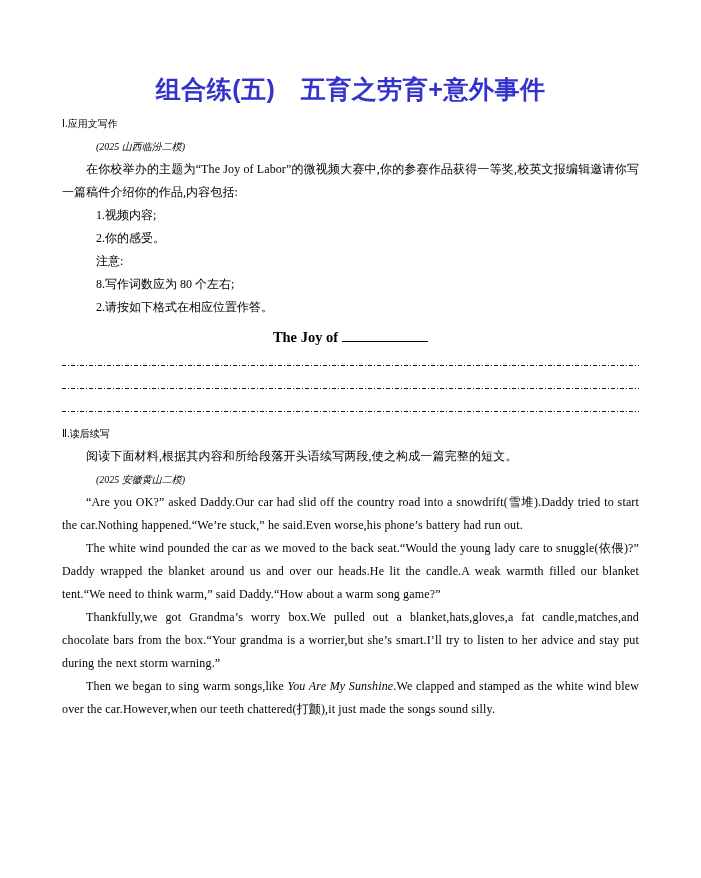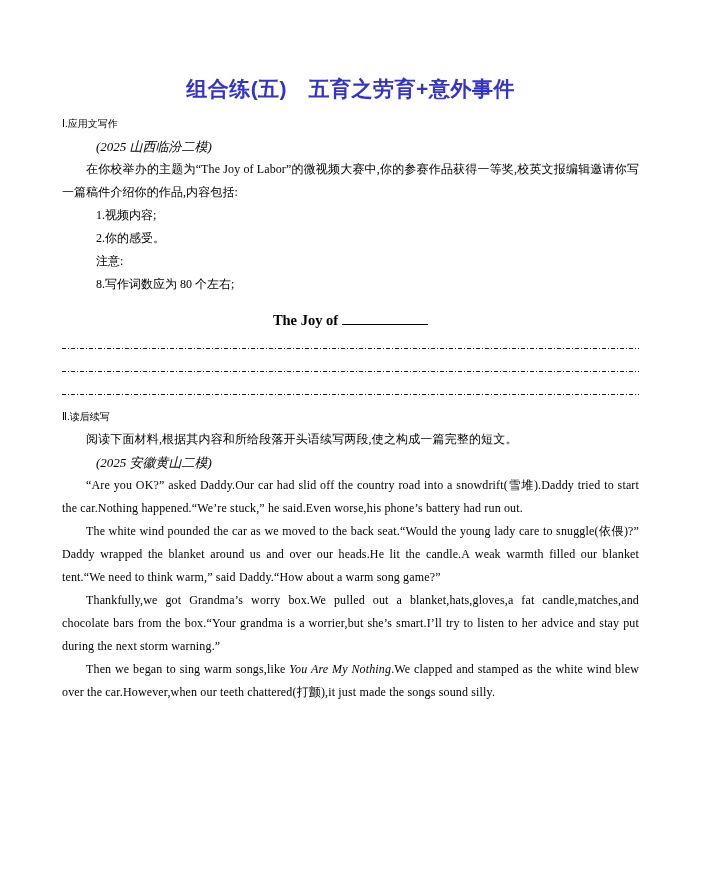--- a/index.html
+++ b/index.html
@@ -10,35 +10,35 @@
     font-family:"Liberation Serif","DejaVu Serif",serif;
     color:#000;
     padding:76px 62px 0 62px;
     position:relative;
     overflow:hidden;
   }
   .title {
     text-align:center;
     font-family:"Liberation Sans","DejaVu Sans",sans-serif;
     font-weight:bold;
-    font-size:21px;
+    font-size:25px;
     line-height:26px;
     color:var(--title-color,#3333cc);
     margin-bottom:10px;
     letter-spacing:0.5px;
   }
   .sec-heading {
     font-family:"Liberation Sans","DejaVu Sans",sans-serif;
     font-weight:normal;
     font-size:10px;
     line-height:23px;
   }
   .source {
     font-style:italic;
-    font-size:13px;
+    font-size:10px;
     line-height:23px;
     padding-left:34px;
   }
   .para {
     font-size:12px;
     line-height:23px;
     text-indent:2em;
     text-align:justify;
     letter-spacing:0.1px;
   }
@@ -50,21 +50,21 @@
   .note-label {
     font-size:12px;
     line-height:23px;
     padding-left:34px;
   }
   .comp-title-row {
     text-align:center;
     font-weight:bold;
     font-size:14.5px;
     line-height:23px;
-    margin-top:13px;
+    margin-top:7px;
   }
   .blank-underline {
     display:inline-block;
     width:86px;
     border-bottom:1.6px solid #000;
     height:14px;
     vertical-align:baseline;
     margin-left:4px;
   }
   .answer-lines { margin-top:16px; }
@@ -89,35 +89,36 @@
   <div class="title">组合练(五)　五育之劳育+意外事件</div>
 
   <div>
     <div class="sec-heading">Ⅰ.应用文写作</div>
     <div class="source">(2025 山西临汾二模)</div>
     <div class="para">在你校举办的主题为“The Joy of Labor”的微视频大赛中,你的参赛作品获得一等奖,校英文报编辑邀请你写一篇稿件介绍你的作品,内容包括:</div>
     <div class="plain-line">1.视频内容;</div>
     <div class="plain-line">2.你的感受。</div>
     <div class="note-label">注意:</div>
     <div class="plain-line">8.写作词数应为 80 个左右;</div>
+    <div class="plain-line">2.请按如下格式在相应位置作答。</div>
     <div class="comp-title-row">
       <span>The Joy of</span><span class="blank-underline"></span>
     </div>
     <div class="answer-lines">
       <div class="answer-line"></div>
       <div class="answer-line"></div>
       <div class="answer-line"></div>
     </div>
   </div>
 
   <div class="eng">
     <div class="sec-heading sec2-heading">Ⅱ.读后续写</div>
     <div class="para">阅读下面材料,根据其内容和所给段落开头语续写两段,使之构成一篇完整的短文。</div>
     <div class="source">(2025 安徽黄山二模)</div>
     <div class="para">“Are you OK?” asked Daddy.Our car had slid off the country road into a snowdrift(雪堆).Daddy tried to start the car.Nothing happened.“We’re stuck,” he said.Even worse,his phone’s battery had run out.</div>
     <div class="para">The white wind pounded the car as we moved to the back seat.“Would the young lady care to snuggle(依偎)?” Daddy wrapped the blanket around us and over our heads.He lit the candle.A weak warmth filled our blanket tent.“We need to think warm,” said Daddy.“How about a warm song game?”</div>
     <div class="para">Thankfully,we got Grandma’s worry box.We pulled out a blanket,hats,gloves,a fat candle,matches,and chocolate bars from the box.“Your grandma is a worrier,but she’s smart.I’ll try to listen to her advice and stay put during the next storm warning.”</div>
     <div class="para">
-      <span>Then we began to sing warm songs,like </span><span class="song-title">You Are My Nothing</span><span>.We clapped and stamped as the white wind blew over the car.However,when our teeth chattered(打颤),it just made the songs sound silly.</span>
+      <span>Then we began to sing warm songs,like </span><span class="song-title">You Are My Sunshine</span><span>.We clapped and stamped as the white wind blew over the car.However,when our teeth chattered(打颤),it just made the songs sound silly.</span>
     </div>
   </div>
 
 </div>
 
 </body></html>

